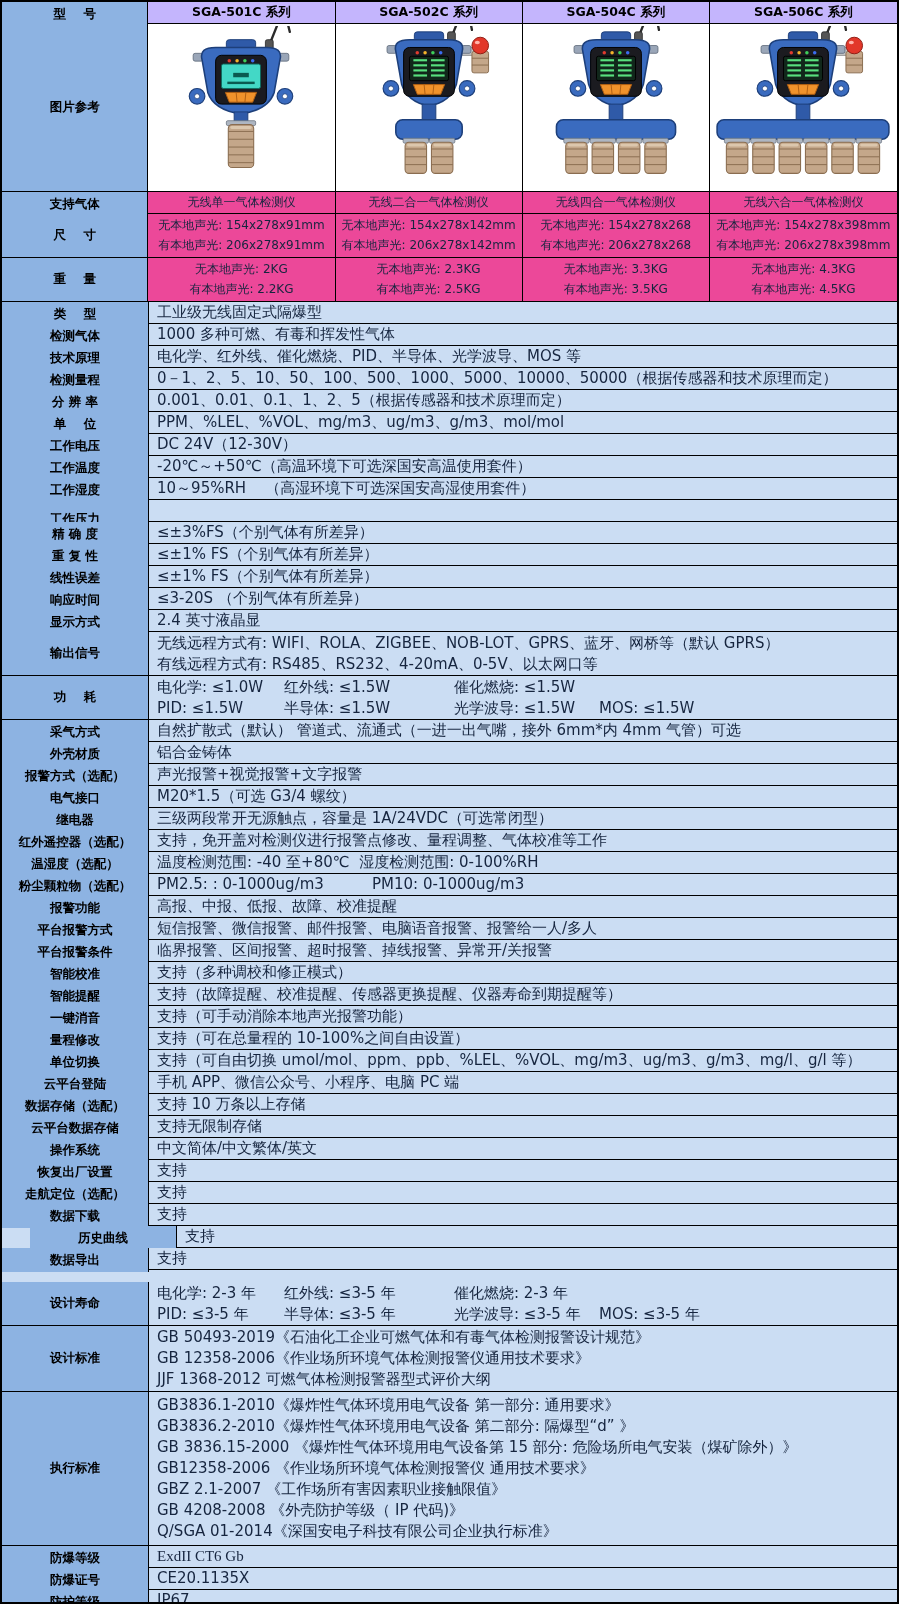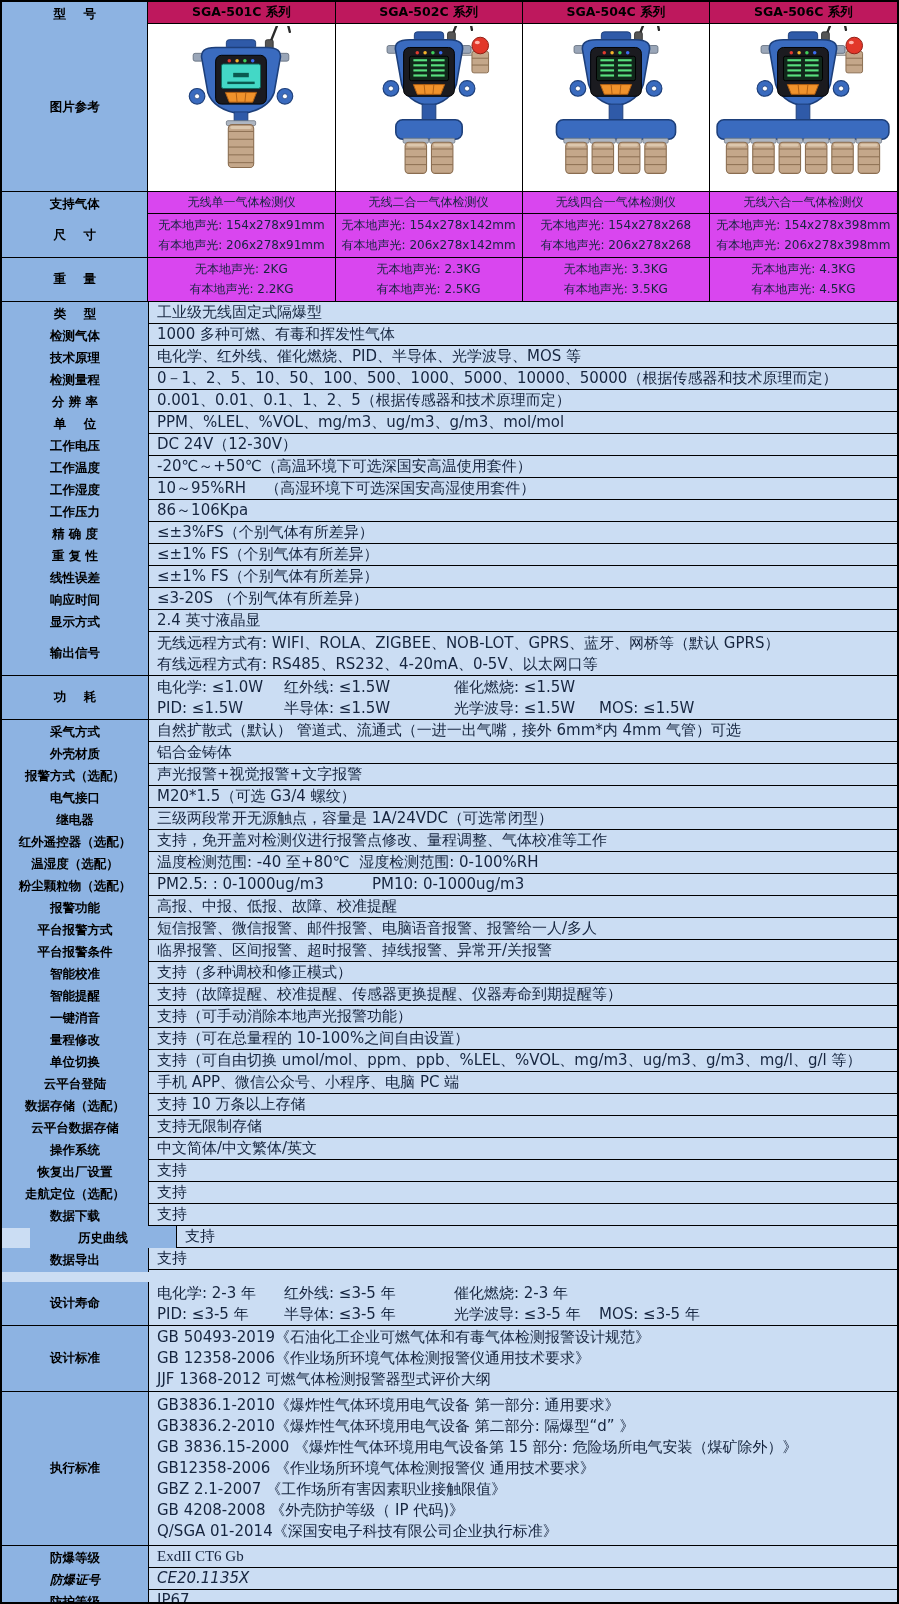--- a/index.html
+++ b/index.html
@@ -20,26 +20,26 @@
   .val{
     flex:1;box-sizing:border-box;background:#CBDDF3;color:#16253f;
     font-size:15px;display:flex;flex-direction:column;justify-content:center;
     padding-left:8px;overflow:hidden;
   }
   .vline{white-space:pre-wrap;line-height:21px;}
   .gline{display:grid;grid-template-columns:127px 170px 145px 1fr;line-height:21px;white-space:pre-wrap;}
   .cols2{grid-template-columns:215px 1fr;}
   .c4{
     width:188px;box-sizing:border-box;border-right:1px solid #000;
-    background:#d946ef;color:#16253f;font-size:12px;
+    background:#ec4899;color:#16253f;font-size:12px;
     display:flex;flex-direction:column;align-items:center;justify-content:space-evenly;
     text-align:center;overflow:hidden;
   }
   .c4:last-child{border-right:none;}
-  .hdr .c4{background:#be185d;font-weight:bold;color:#000;font-size:12.5px;justify-content:center;}
+  .hdr .c4{background:#c4b5fd;font-weight:bold;color:#000;font-size:12.5px;justify-content:center;}
   .imgs .c4{background:#fff;justify-content:center;}
   .sm{line-height:19px;white-space:pre-wrap;}
 </style>
 </head>
 <body>
 
 <div id="sheet">
 
   <div class="trow hdr" style="height:22px">
     <div class="lab">型    号</div>
@@ -356,21 +356,21 @@
       </div><div class="trow" style="height: 22px;">
         <div class="lab">工作温度</div>
         <div class="val">
           <div class="vline">-20℃～+50℃（高温环境下可选深国安高温使用套件）</div>
         </div>
       </div><div class="trow" style="height: 22px;">
         <div class="lab">工作湿度</div>
         <div class="val">
           <div class="vline">10～95%RH    （高湿环境下可选深国安高湿使用套件）</div>
         </div>
-      </div><div class="trow" style="height: 22px;">
+      </div><div class="trow" style="height: 22px; flex-direction: column;">
         <div class="lab">工作压力</div>
         <div class="val">
           <div class="vline">86～106Kpa</div>
         </div>
       </div><div class="trow" style="height: 22px;">
         <div class="lab">精 确 度</div>
         <div class="val">
           <div class="vline">≤±3%FS（个别气体有所差异）</div>
         </div>
       </div><div class="trow" style="height: 22px;">
@@ -552,21 +552,21 @@
           <div class="vline">GB12358-2006 《作业场所环境气体检测报警仪 通用技术要求》</div>
           <div class="vline">GBZ 2.1-2007 《工作场所有害因素职业接触限值》</div>
           <div class="vline">GB 4208-2008 《外壳防护等级（ IP 代码)》</div>
           <div class="vline">Q/SGA 01-2014《深国安电子科技有限公司企业执行标准》</div>
         </div>
       </div><div class="trow" style="height: 22px; font-family: Liberation Serif, serif;">
         <div class="lab">防爆等级</div>
         <div class="val">
           <div class="vline">ExdII CT6 Gb</div>
         </div>
-      </div><div class="trow" style="height: 22px; font-style: italic;">
+      </div><div class="trow" style="height: 22px;">
         <div class="lab">防爆证号</div>
         <div class="val">
           <div class="vline">CE20.1135X</div>
         </div>
       </div><div class="trow" style="height: 22px;">
         <div class="lab">防护等级</div>
         <div class="val">
           <div class="vline">IP67</div>
         </div>
       </div><div class="trow" style="height: 22px;">

